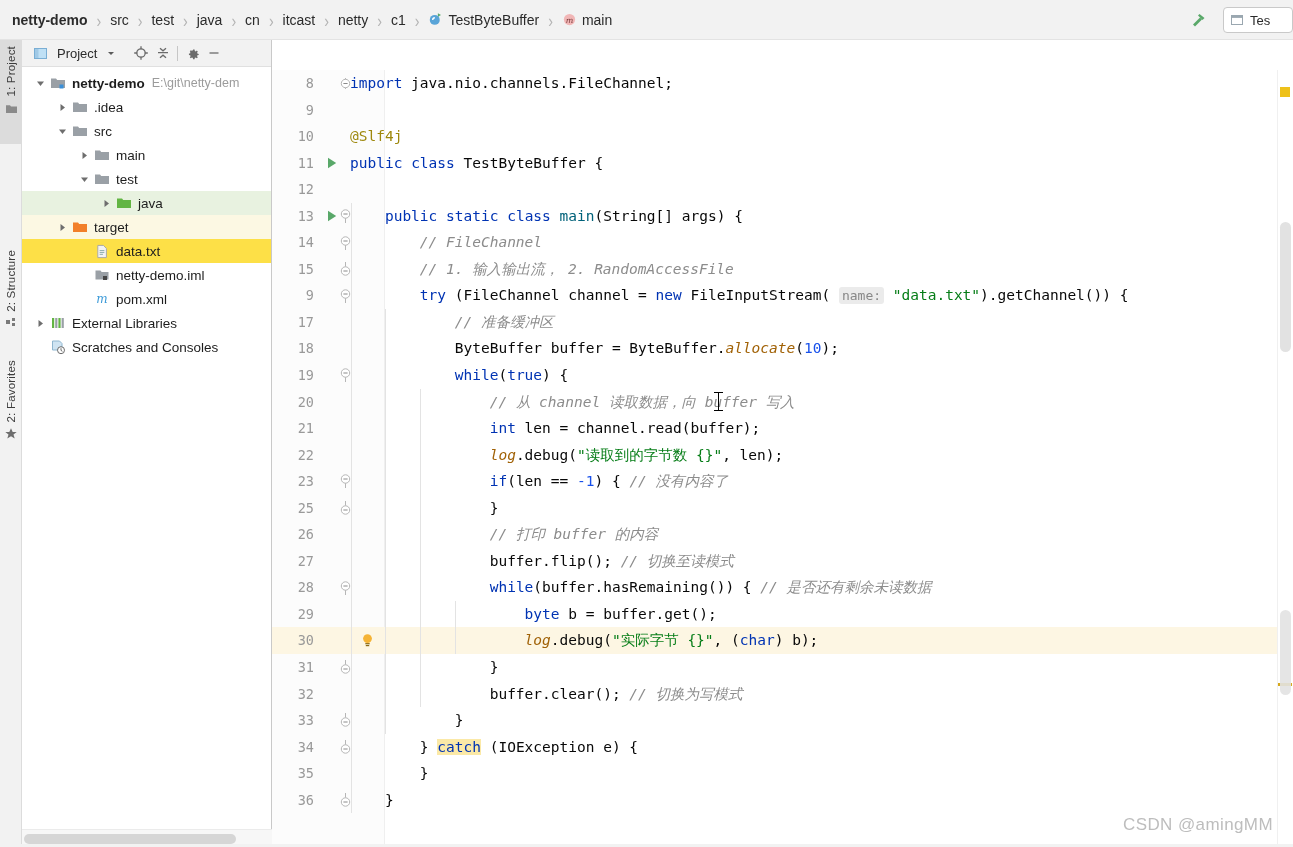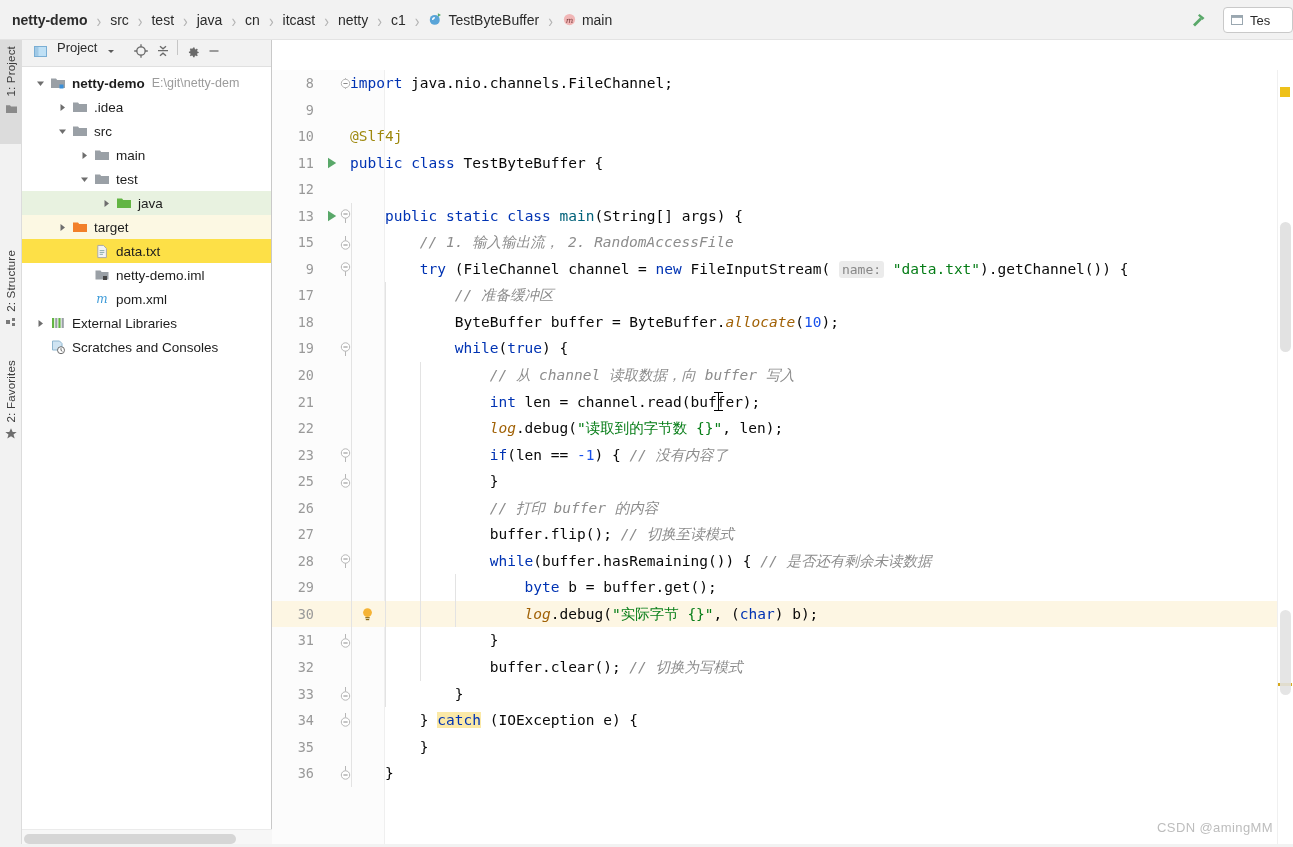--- a/index.html
+++ b/index.html
@@ -81,21 +81,21 @@
   .vico { margin-top: 5px; }
 
   
   .projwin {
     position: absolute; left: 22px; top: 40px; width: 250px; height: 807px;
     background: #ffffff;
     border-right: 1px solid #c9c9c9;
   }
   .projhead {
     height: 27px; background: #f2f2f2;
-    display: flex; padding: 0 4px 0 7px;
+    display: flex; align-items: center; padding: 0 4px 0 7px;
     border-bottom: 1px solid #e0e0e0;
   }
   .projhead .title {
     font-size: 13px; color: #2b2b2b; margin-left: 6px; margin-right: 3px;
   }
   .ticon { width: 22px; height: 22px; display:flex; align-items:center;
     justify-content:center; }
   .vsep { width:1px; height:15px; background:#c6c6c6; margin:0 3px; }
 
   .tree {
@@ -224,21 +224,21 @@
     position: absolute; right: 1px; width: 14px; height: 3px;
     background: #d6a81b;
   }
   .vscroll {
     position: absolute; right: 2px; width: 11px;
     background: #e2e2e2; border-radius: 6px;
   }
 
   .watermark {
     position: absolute; right: 20px; bottom: 12px;
-    font-size: 13px; color: #bdbdbd;
+    font-size: 17px; color: #bdbdbd;
     font-family: "Liberation Sans", sans-serif;
     letter-spacing: .4px;
   }
   .caret {
     position: absolute; left: 446px; top: 322px;
     width: 1px; height: 19px; background: #000;
   }
   .caret::before, .caret::after {
     content: ""; position: absolute; left: -4px; width: 9px; height: 1px;
     background: #000;
@@ -569,20 +569,25 @@
                 <path d="M1 0.8v10.4L9.2 6z" fill="#59a869"></path>
               </svg></span><span class="code"><span class="kw">public</span><span class="typ"> </span><span class="kw">class</span><span class="typ"> TestByteBuffer {</span></span></div>
           <div class="line"><span class="num">12</span><span class="code"></span></div>
           <div class="line"><span class="num">13</span><span class="runmark"><svg width="10" height="12" viewBox="0 0 10 12">
                 <path d="M1 0.8v10.4L9.2 6z" fill="#59a869"></path>
               </svg></span><span class="fold"><svg width="11" height="14" viewBox="0 0 11 14">
                 <circle cx="5.5" cy="5" r="4.2" fill="#fff" stroke="#b6b6b6"></circle>
                 <path d="M3.4 5h4.2" stroke="#8a8a8a"></path>
                 <path d="M5.5 9.2V14" stroke="#b6b6b6"></path>
               </svg></span><span class="code"><span class="typ">    </span><span class="kw">public</span><span class="typ"> </span><span class="kw">static</span><span class="typ"> </span><span class="kw">class</span><span class="typ"> </span><span class="mth">main</span><span class="typ">(String[] args) {</span></span><span class="iguide" style="left: 78.5px;"></span></div>
+          <div class="line"><span class="num">14</span><span class="fold"><svg width="11" height="14" viewBox="0 0 11 14">
+                <circle cx="5.5" cy="5" r="4.2" fill="#fff" stroke="#b6b6b6"></circle>
+                <path d="M3.4 5h4.2" stroke="#8a8a8a"></path>
+                <path d="M5.5 9.2V14" stroke="#b6b6b6"></path>
+              </svg></span><span class="code"><span class="typ">        </span><span class="cmt">// FileChannel</span></span><span class="iguide" style="left: 78.5px;"></span></div>
           <div class="line"><span class="num">15</span><span class="fold"><svg width="11" height="14" viewBox="0 0 11 14">
                 <path d="M5.5 0v4.8" stroke="#b6b6b6"></path>
                 <circle cx="5.5" cy="9" r="4.2" fill="#fff" stroke="#b6b6b6"></circle>
                 <path d="M3.4 9h4.2" stroke="#8a8a8a"></path>
               </svg></span><span class="code"><span class="typ">        </span><span class="cmt">// 1. 输入输出流， 2. RandomAccessFile</span></span><span class="iguide" style="left: 78.5px;"></span></div>
           <div class="line"><span class="num">9</span><span class="fold"><svg width="11" height="14" viewBox="0 0 11 14">
                 <circle cx="5.5" cy="5" r="4.2" fill="#fff" stroke="#b6b6b6"></circle>
                 <path d="M3.4 5h4.2" stroke="#8a8a8a"></path>
                 <path d="M5.5 9.2V14" stroke="#b6b6b6"></path>
               </svg></span><span class="code"><span class="typ">        </span><span class="kw">try</span><span class="typ"> (FileChannel channel = </span><span class="kw">new</span><span class="typ"> FileInputStream( </span><span class="hint">name:</span><span class="typ"> </span><span class="str">"data.txt"</span><span class="typ">).getChannel()) {</span></span><span class="iguide" style="left: 78.5px;"></span></div>

